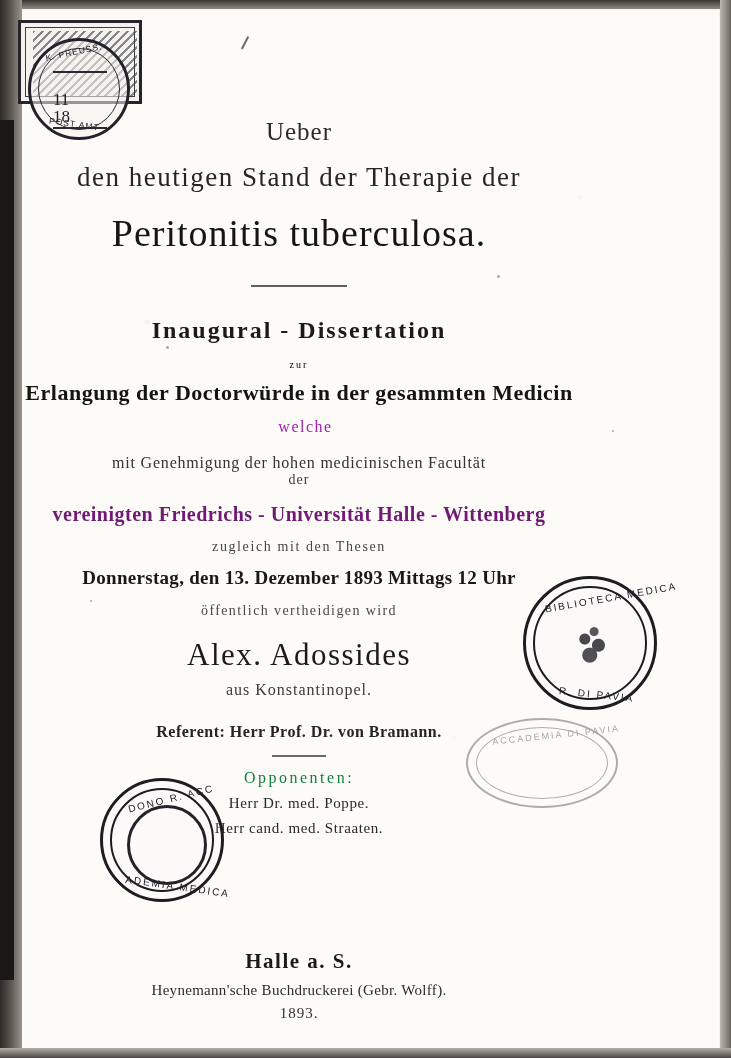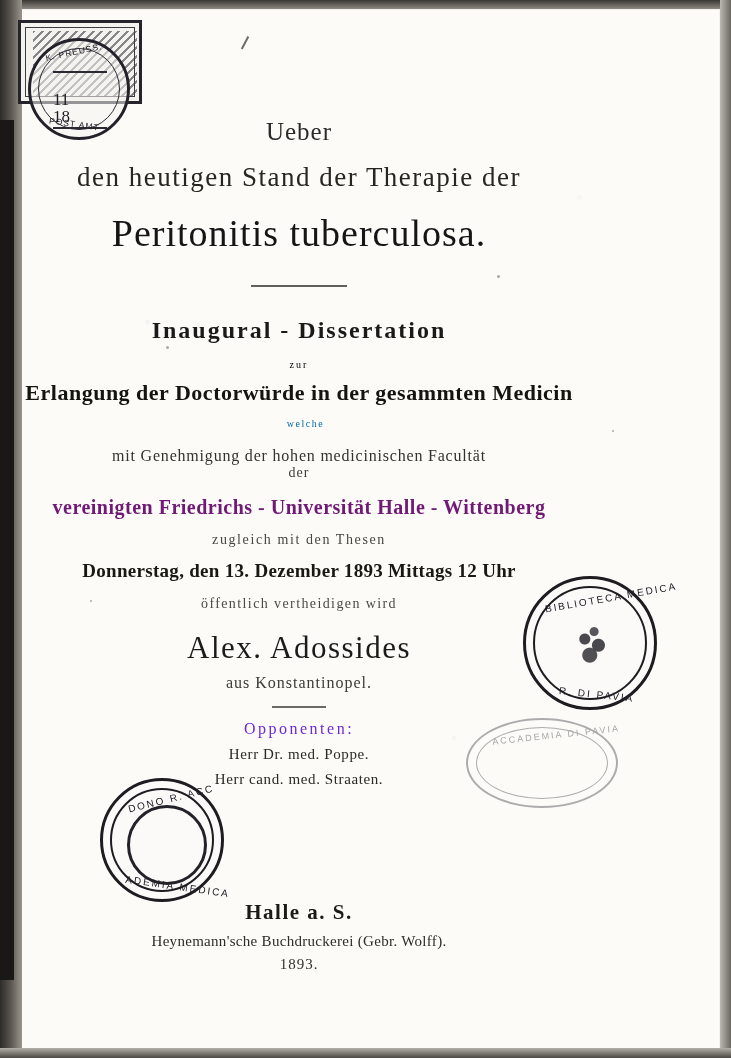--- a/index.html
+++ b/index.html
@@ -118,23 +118,23 @@
   }
   .t-erlangung {
     margin-top: 10px;
     font-size: 22px;
     font-weight: bold;
     letter-spacing: 0.5px;
     color: #15150f;
   }
   .t-welche {
     margin-top: 12px;
-    font-size: 10px;
+    font-size: 16px;
     letter-spacing: 1.5px;
-    color: #0369a1;
+    color: #a21caf;
     margin-left: 13px;
   }
   .t-genehmigung {
     margin-top: 18px;
     font-size: 16px;
     letter-spacing: 0.8px;
     color: #33322c;
   }
   .t-der {
     font-size: 14px;
@@ -190,21 +190,21 @@
     width: 54px;
     height: 2px;
     background: #3b3a36;
     margin: 14px auto 0 auto;
     opacity: .75;
   }
   .t-opponenten {
     margin-top: 12px;
     font-size: 16px;
     letter-spacing: 2.5px;
-    color: #6d28d9;
+    color: #15803d;
   }
   .t-opp {
     margin-top: 8px;
     font-size: 15px;
     letter-spacing: 0.6px;
     color: #2a2923;
   }
   .t-place {
     margin-top: 112px;
     font-size: 21px;
@@ -390,20 +390,21 @@
     <div class="line t-erlangung">Erlangung der Doctorwürde in der gesammten Medicin</div>
     <div class="line t-welche">welche</div>
     <div class="line t-genehmigung">mit Genehmigung der hohen medicinischen Facultät</div>
     <div class="line t-der">der</div>
     <div class="line t-univ">vereinigten Friedrichs - Universität Halle - Wittenberg</div>
     <div class="line t-zugleich">zugleich mit den Thesen</div>
     <div class="line t-datum">Donnerstag, den 13. Dezember 1893 Mittags 12 Uhr</div>
     <div class="line t-oeffentlich">öffentlich vertheidigen wird</div>
     <div class="line t-author">Alex. Adossides</div>
     <div class="line t-aus">aus Konstantinopel.</div>
+    <div class="line t-referent">Referent: Herr Prof. Dr. von Bramann.</div>
 
     <div class="rule-small"></div>
 
     <div class="line t-opponenten">Opponenten:</div>
     <div class="line t-opp">Herr Dr. med. Poppe.</div>
     <div class="line t-opp">Herr cand. med. Straaten.</div>
 
     <div class="line t-place">Halle a. S.</div>
     <div class="line t-printer">Heynemann'sche Buchdruckerei (Gebr. Wolff).</div>
     <div class="line t-year">1893.</div>

